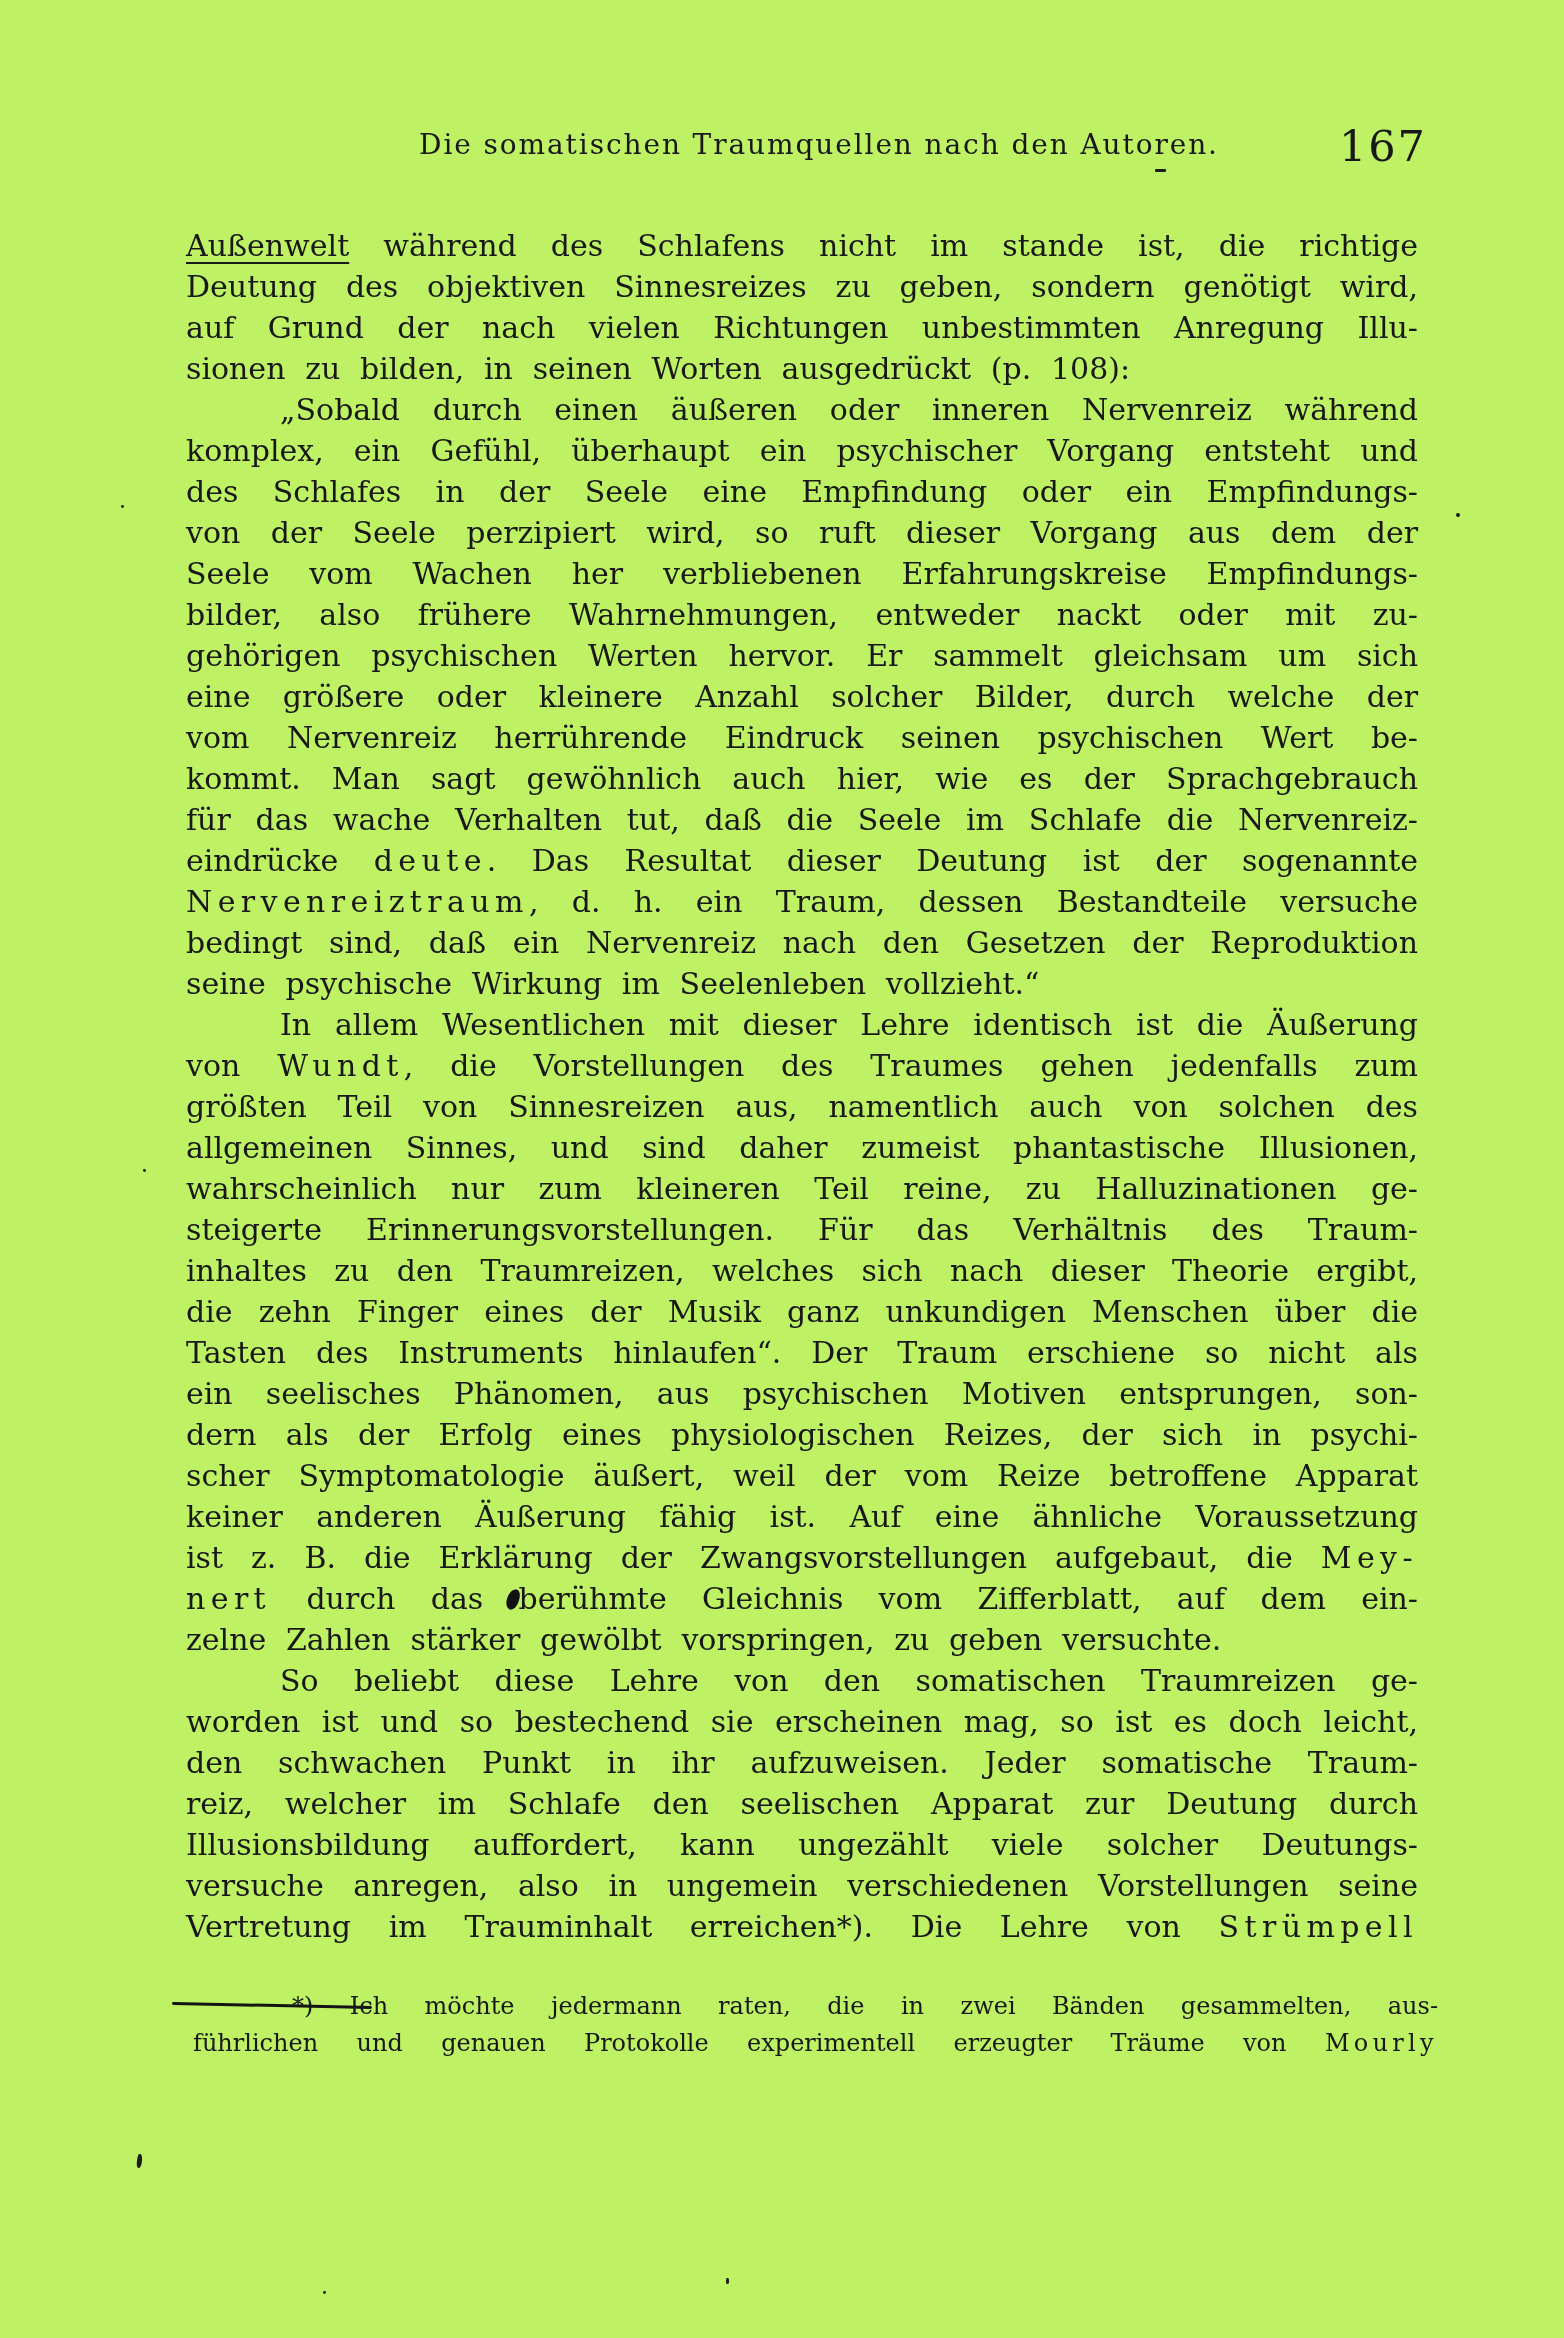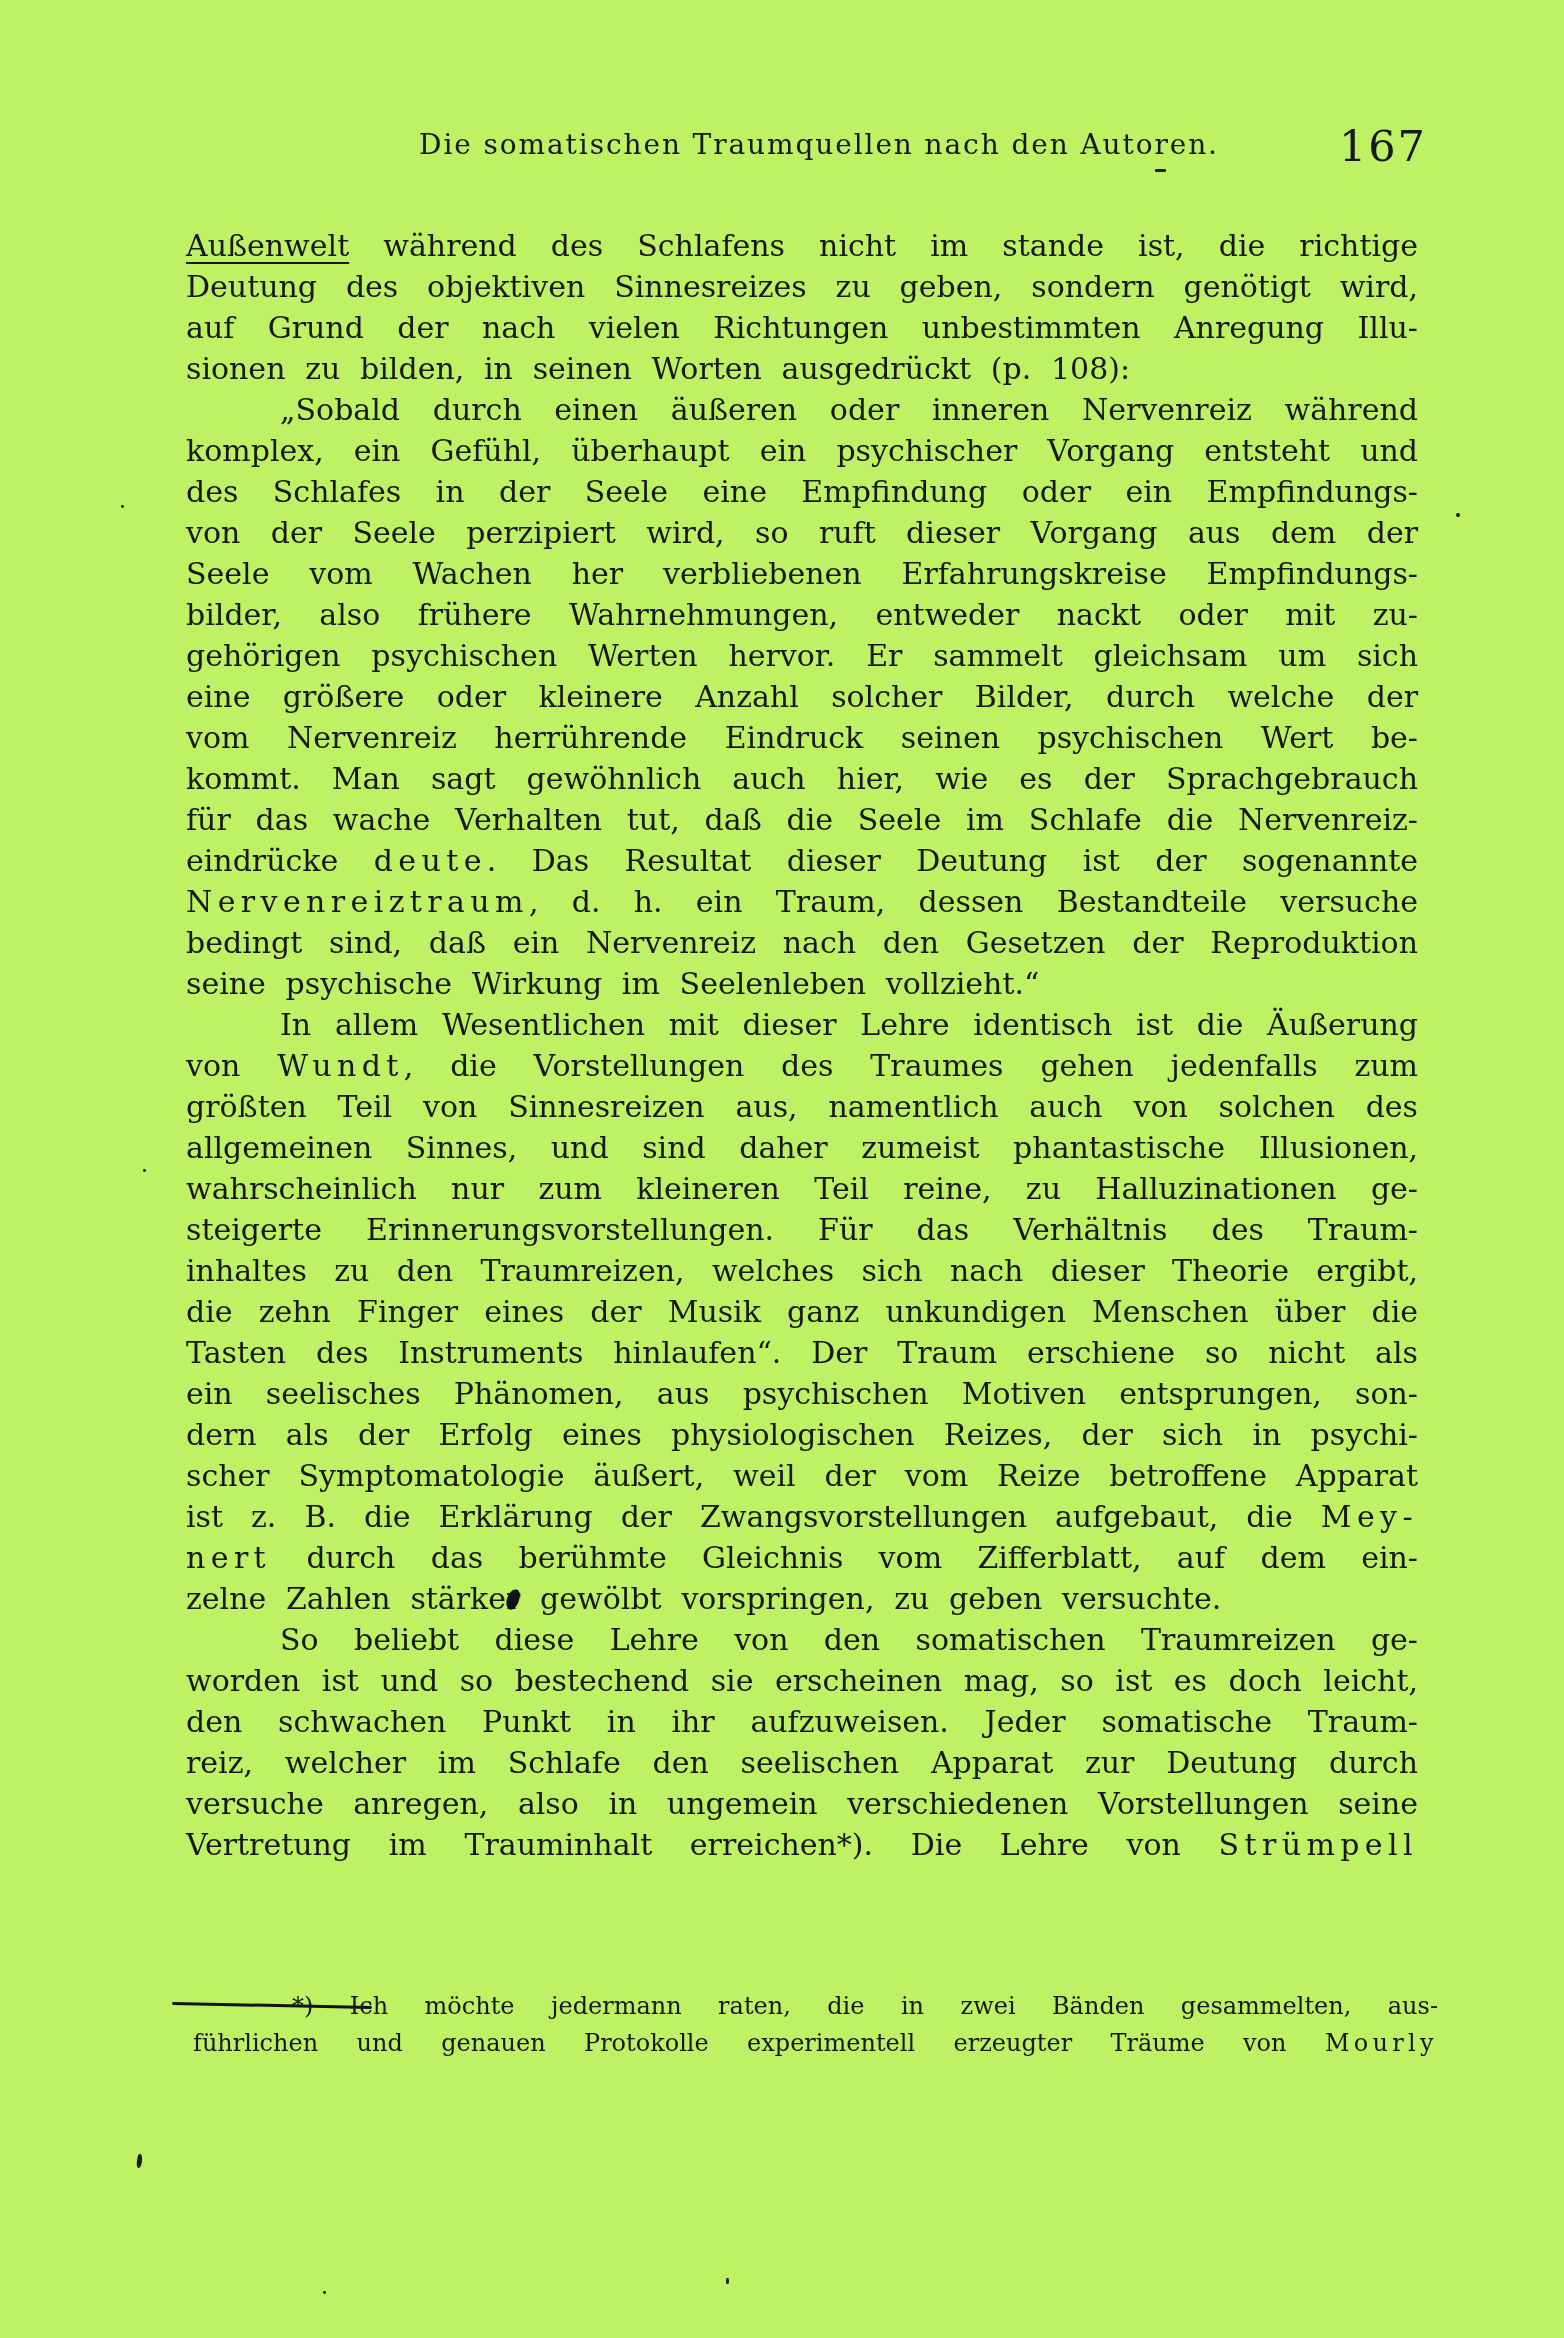--- a/index.html
+++ b/index.html
@@ -129,27 +129,29 @@
       <div class="tline jl"><span class="">größten Teil von Sinnesreizen aus, namentlich auch von solchen des</span></div>
       <div class="tline jl"><span class="">allgemeinen Sinnes, und sind daher zumeist phantastische Illusionen,</span></div>
       <div class="tline jl"><span class="">wahrscheinlich nur zum kleineren Teil reine, zu Halluzinationen ge-</span></div>
       <div class="tline jl"><span class="">steigerte Erinnerungsvorstellungen. Für das Verhältnis des Traum-</span></div>
       <div class="tline jl"><span class="">inhaltes zu den Traumreizen, welches sich nach dieser Theorie ergibt,</span></div>
       <div class="tline jl"><span class="">die zehn Finger eines der Musik ganz unkundigen Menschen über die</span></div>
       <div class="tline jl"><span class="">Tasten des Instruments hinlaufen“. Der Traum erschiene so nicht als</span></div>
       <div class="tline jl"><span class="">ein seelisches Phänomen, aus psychischen Motiven entsprungen, son-</span></div>
       <div class="tline jl"><span class="">dern als der Erfolg eines physiologischen Reizes, der sich in psychi-</span></div>
       <div class="tline jl"><span class="">scher Symptomatologie äußert, weil der vom Reize betroffene Apparat</span></div>
+      <div class="tline jl"><span class="">keiner anderen Äußerung fähig ist. Auf eine ähnliche Voraussetzung</span></div>
       <div class="tline jl"><span class="">ist z. B. die Erklärung der Zwangsvorstellungen aufgebaut, die </span><span class="gesperrt ">Mey-</span></div>
       <div class="tline jl"><span class="gesperrt ">nert</span><span class=""> durch das berühmte Gleichnis vom Zifferblatt, auf dem ein-</span></div>
       <div class="tline wl"><span class="">zelne Zahlen stärker gewölbt vorspringen, zu geben versuchte.</span></div>
       <div class="tline jl ind"><span class="">So beliebt diese Lehre von den somatischen Traumreizen ge-</span></div>
       <div class="tline jl"><span class="">worden ist und so bestechend sie erscheinen mag, so ist es doch leicht,</span></div>
       <div class="tline jl"><span class="">den schwachen Punkt in ihr aufzuweisen. Jeder somatische Traum-</span></div>
       <div class="tline jl"><span class="">reiz, welcher im Schlafe den seelischen Apparat zur Deutung durch</span></div>
+      <div class="tline jl"><span class="">Illusionsbildung auffordert, kann ungezählt viele solcher Deutungs-</span></div>
       <div class="tline jl"><span class="">versuche anregen, also in ungemein verschiedenen Vorstellungen seine</span></div>
       <div class="tline jl"><span class="">Vertretung im Trauminhalt erreichen*). Die Lehre von </span><span class="gesperrt ">Strümpell</span></div>
     </div>
 
   <div class="footnote-separator"></div>
 
   <div class="footnote-text">
       <div class="tline jl ind"><span class="">*) Ich möchte jedermann raten, die in zwei Bänden gesammelten, aus-</span></div>
       <div class="tline jl"><span class="">führlichen und genauen Protokolle experimentell erzeugter Träume von </span><span class="gesperrt ">Mourly</span></div>
     </div>

